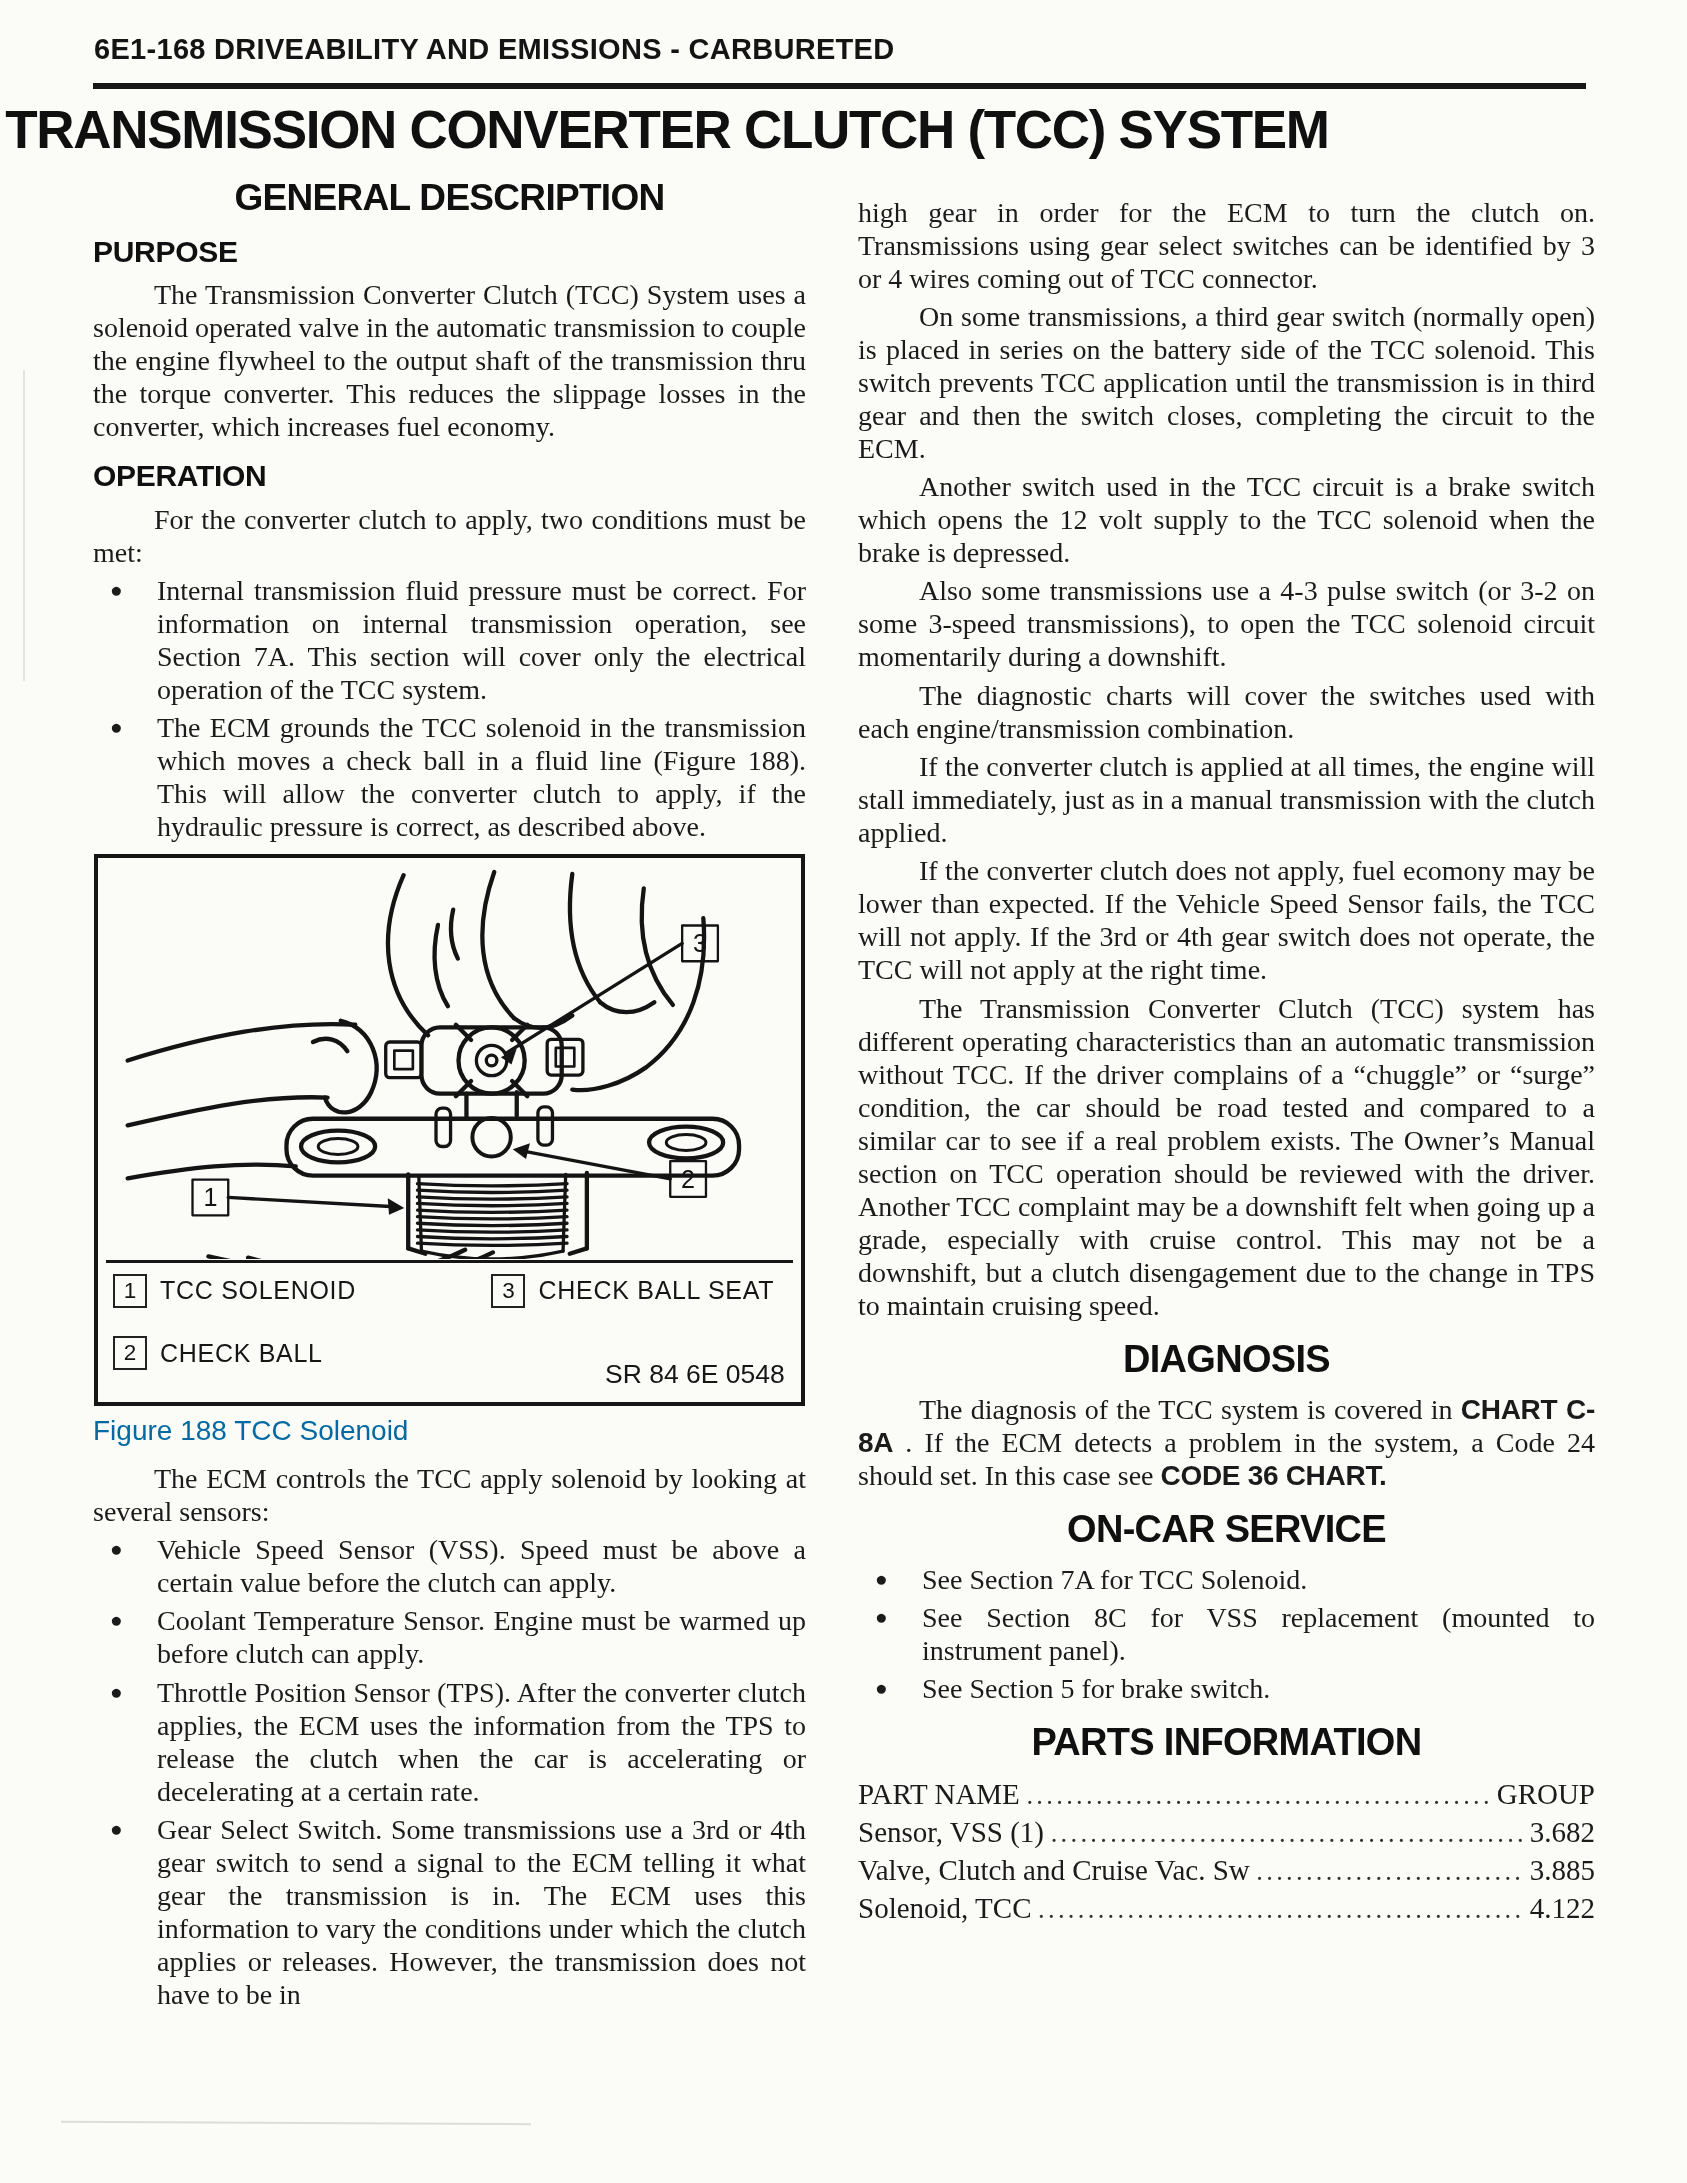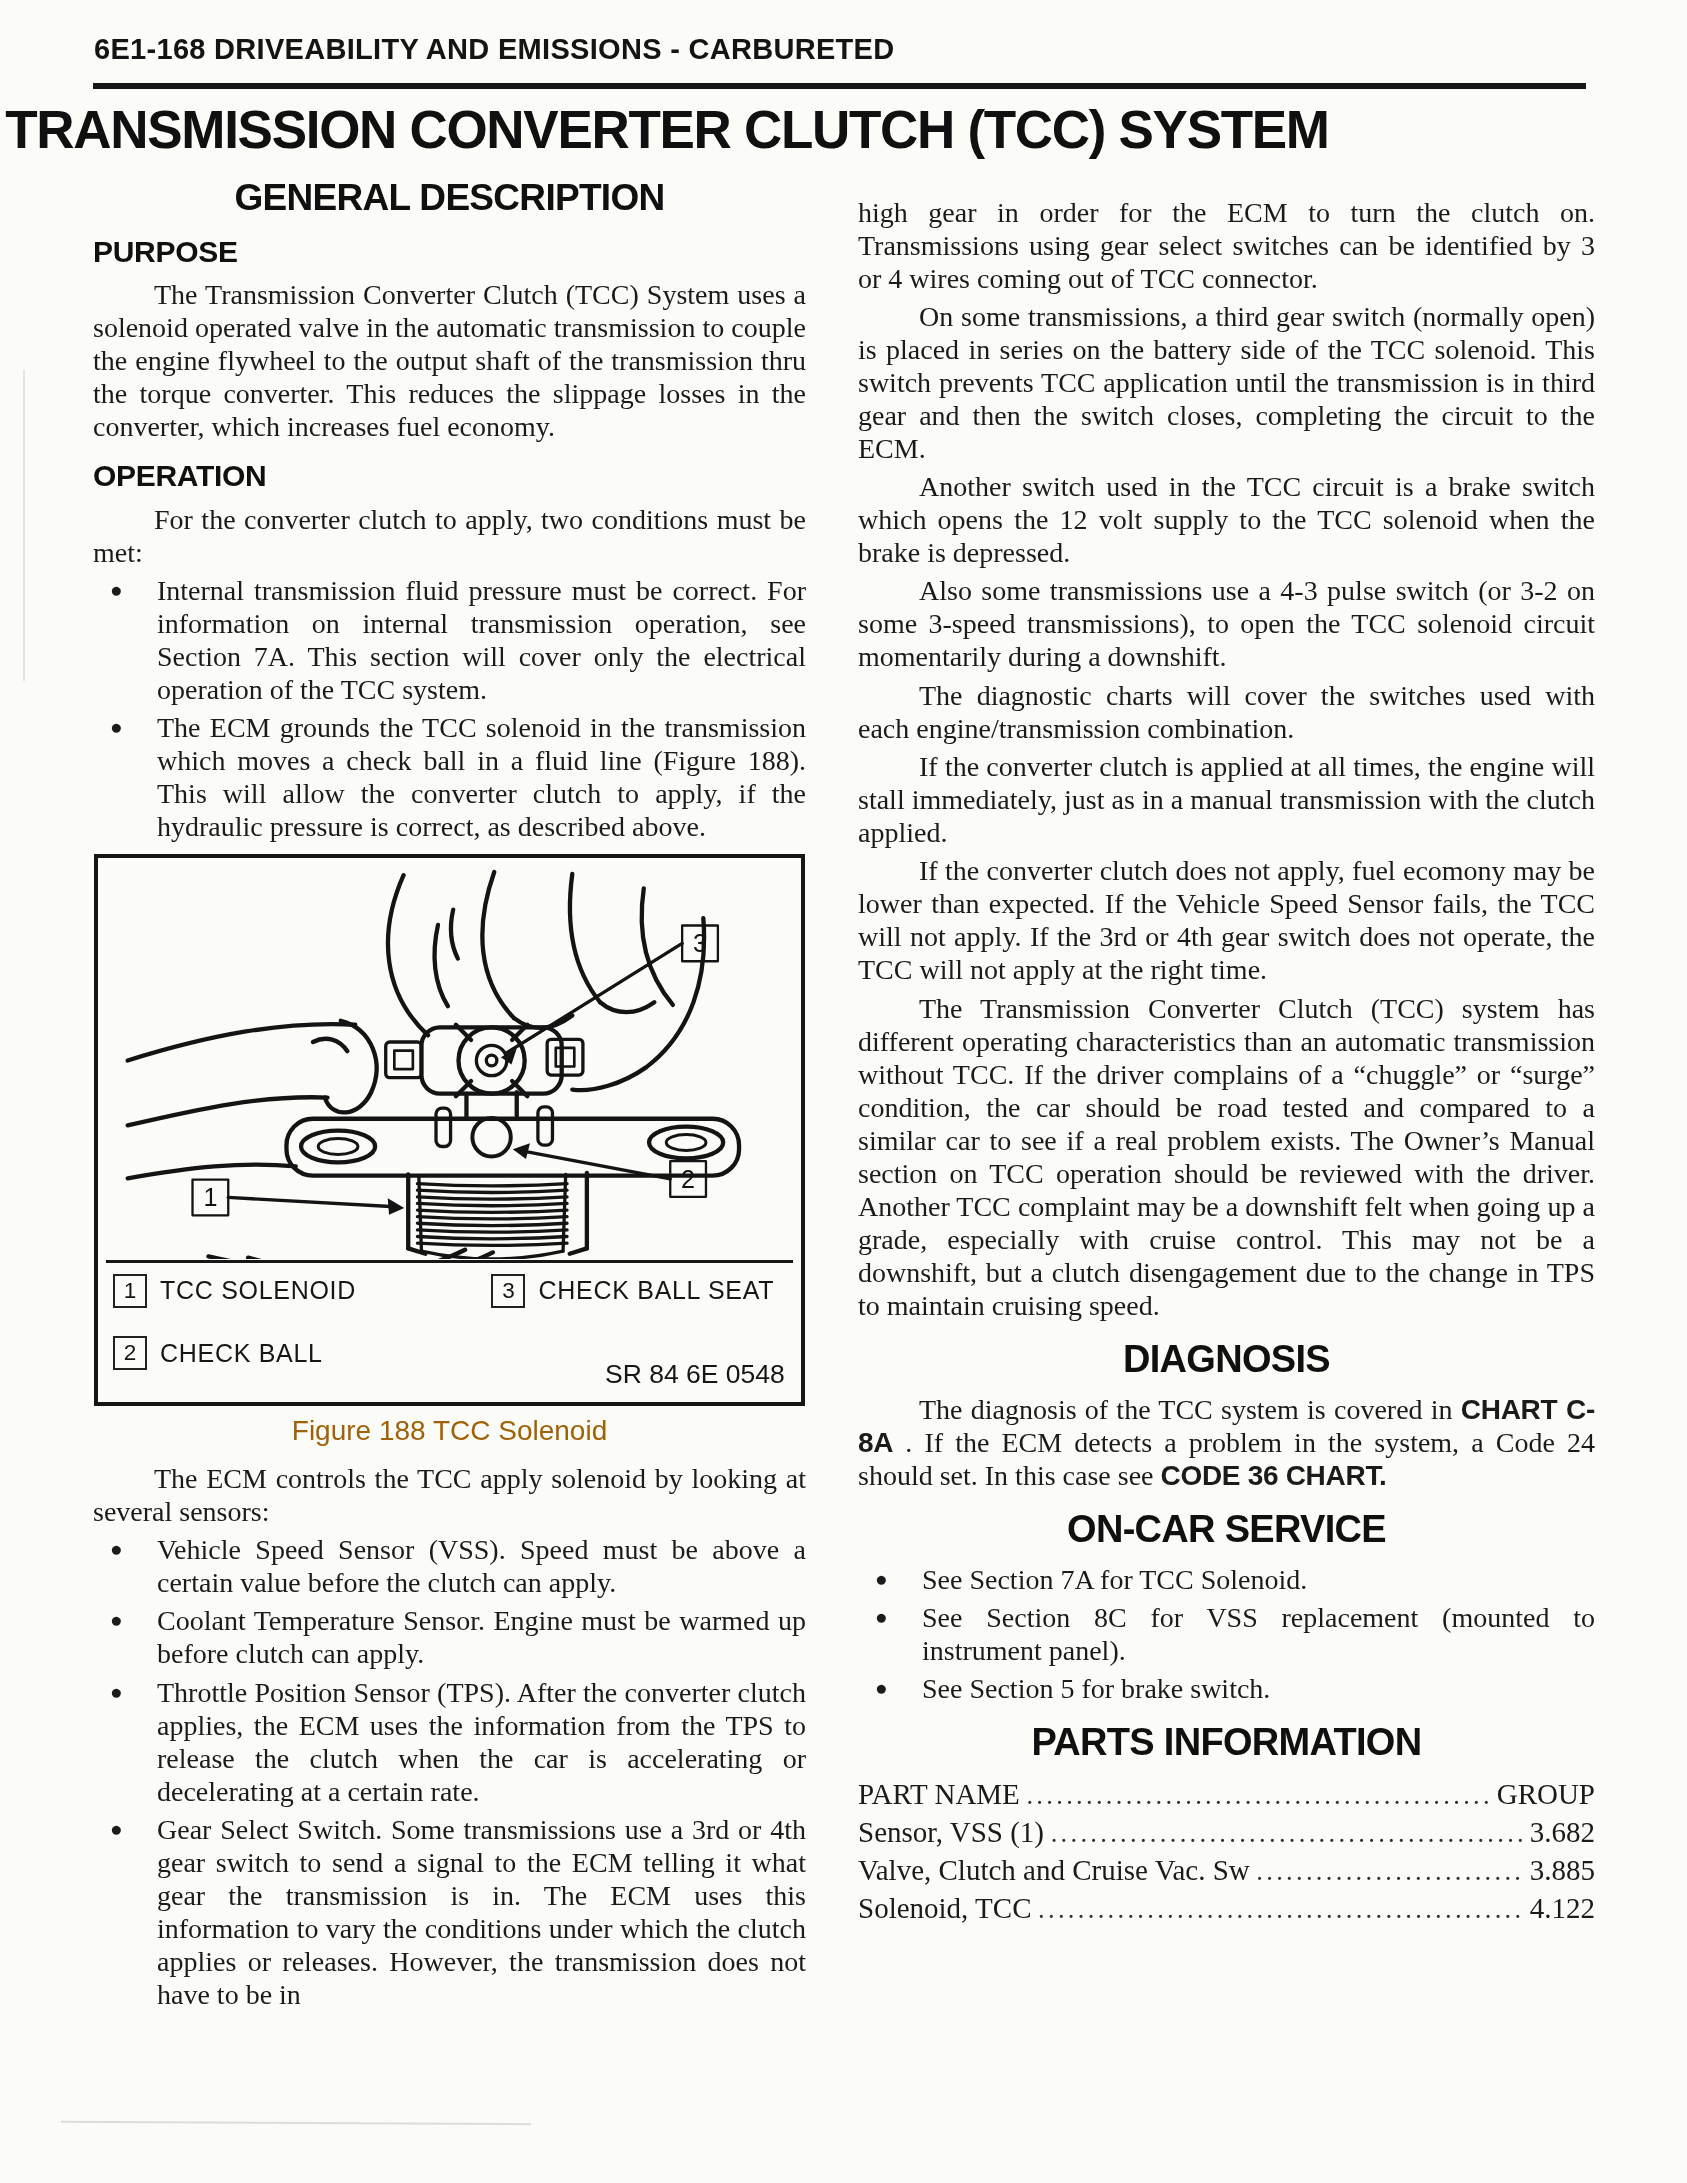--- a/index.html
+++ b/index.html
@@ -32,21 +32,21 @@
   .figbox{border:4.6px solid #161616;margin:10.6px 1.3px 5.3px 1.3px;padding:4px 5.3px 0 5.3px;background:#fbfbf8;}
   .figbox svg{display:block;width:100%;height:397px;}
   .fig-sep{border-top:3.3px solid #161616;margin:1.3px 2.6px 0 2.6px;}
   .legend{display:grid;grid-template-columns:56% 44%;row-gap:9.3px;padding:10.6px 6.6px 12px 9.3px;}
   .litem{display:flex;align-items:center;gap:13.2px;}
   .numbox{width:30px;height:30px;border:2px solid #222;display:flex;align-items:center;justify-content:center;
           font-family:"Liberation Sans",sans-serif;font-size:22.5px;color:#141414;flex:0 0 auto;}
   .llabel{font-family:"Liberation Sans",sans-serif;font-size:25px;letter-spacing:0.7px;color:#161616;}
   .figref{grid-column:2;justify-self:end;align-self:end;font-family:"Liberation Sans",sans-serif;
           font-size:26.5px;color:#161616;padding-right:4px;margin-top:42px;}
-  .caption{text-align:center;font-family:"Liberation Sans",sans-serif;font-size:28px;color:#a16207;
+  .caption{font-family:"Liberation Sans",sans-serif;font-size:28px;color:#0369a1;
            margin:9.3px 0 14.6px 0;}
   .parts{margin-top:6.6px;}
   .prow{display:flex;align-items:baseline;font-size:29px;line-height:37px;text-align:center;}
   .leader{flex:1;overflow:hidden;white-space:nowrap;margin:0 6.6px;opacity:.9;}
   .leader::after{content:"....................................................................................................";letter-spacing:3.3px;font-size:26.5px;}
   .pname,.pgroup{white-space:nowrap;}
   .artifact1{position:absolute;left:61px;top:2122px;width:470px;height:2px;background:#cfcfca;opacity:.7;transform:rotate(.3deg);}
   .artifact2{position:absolute;left:22.5px;top:370px;width:2px;height:311px;background:#dededa;opacity:.8;}
 </style>
 </head>

